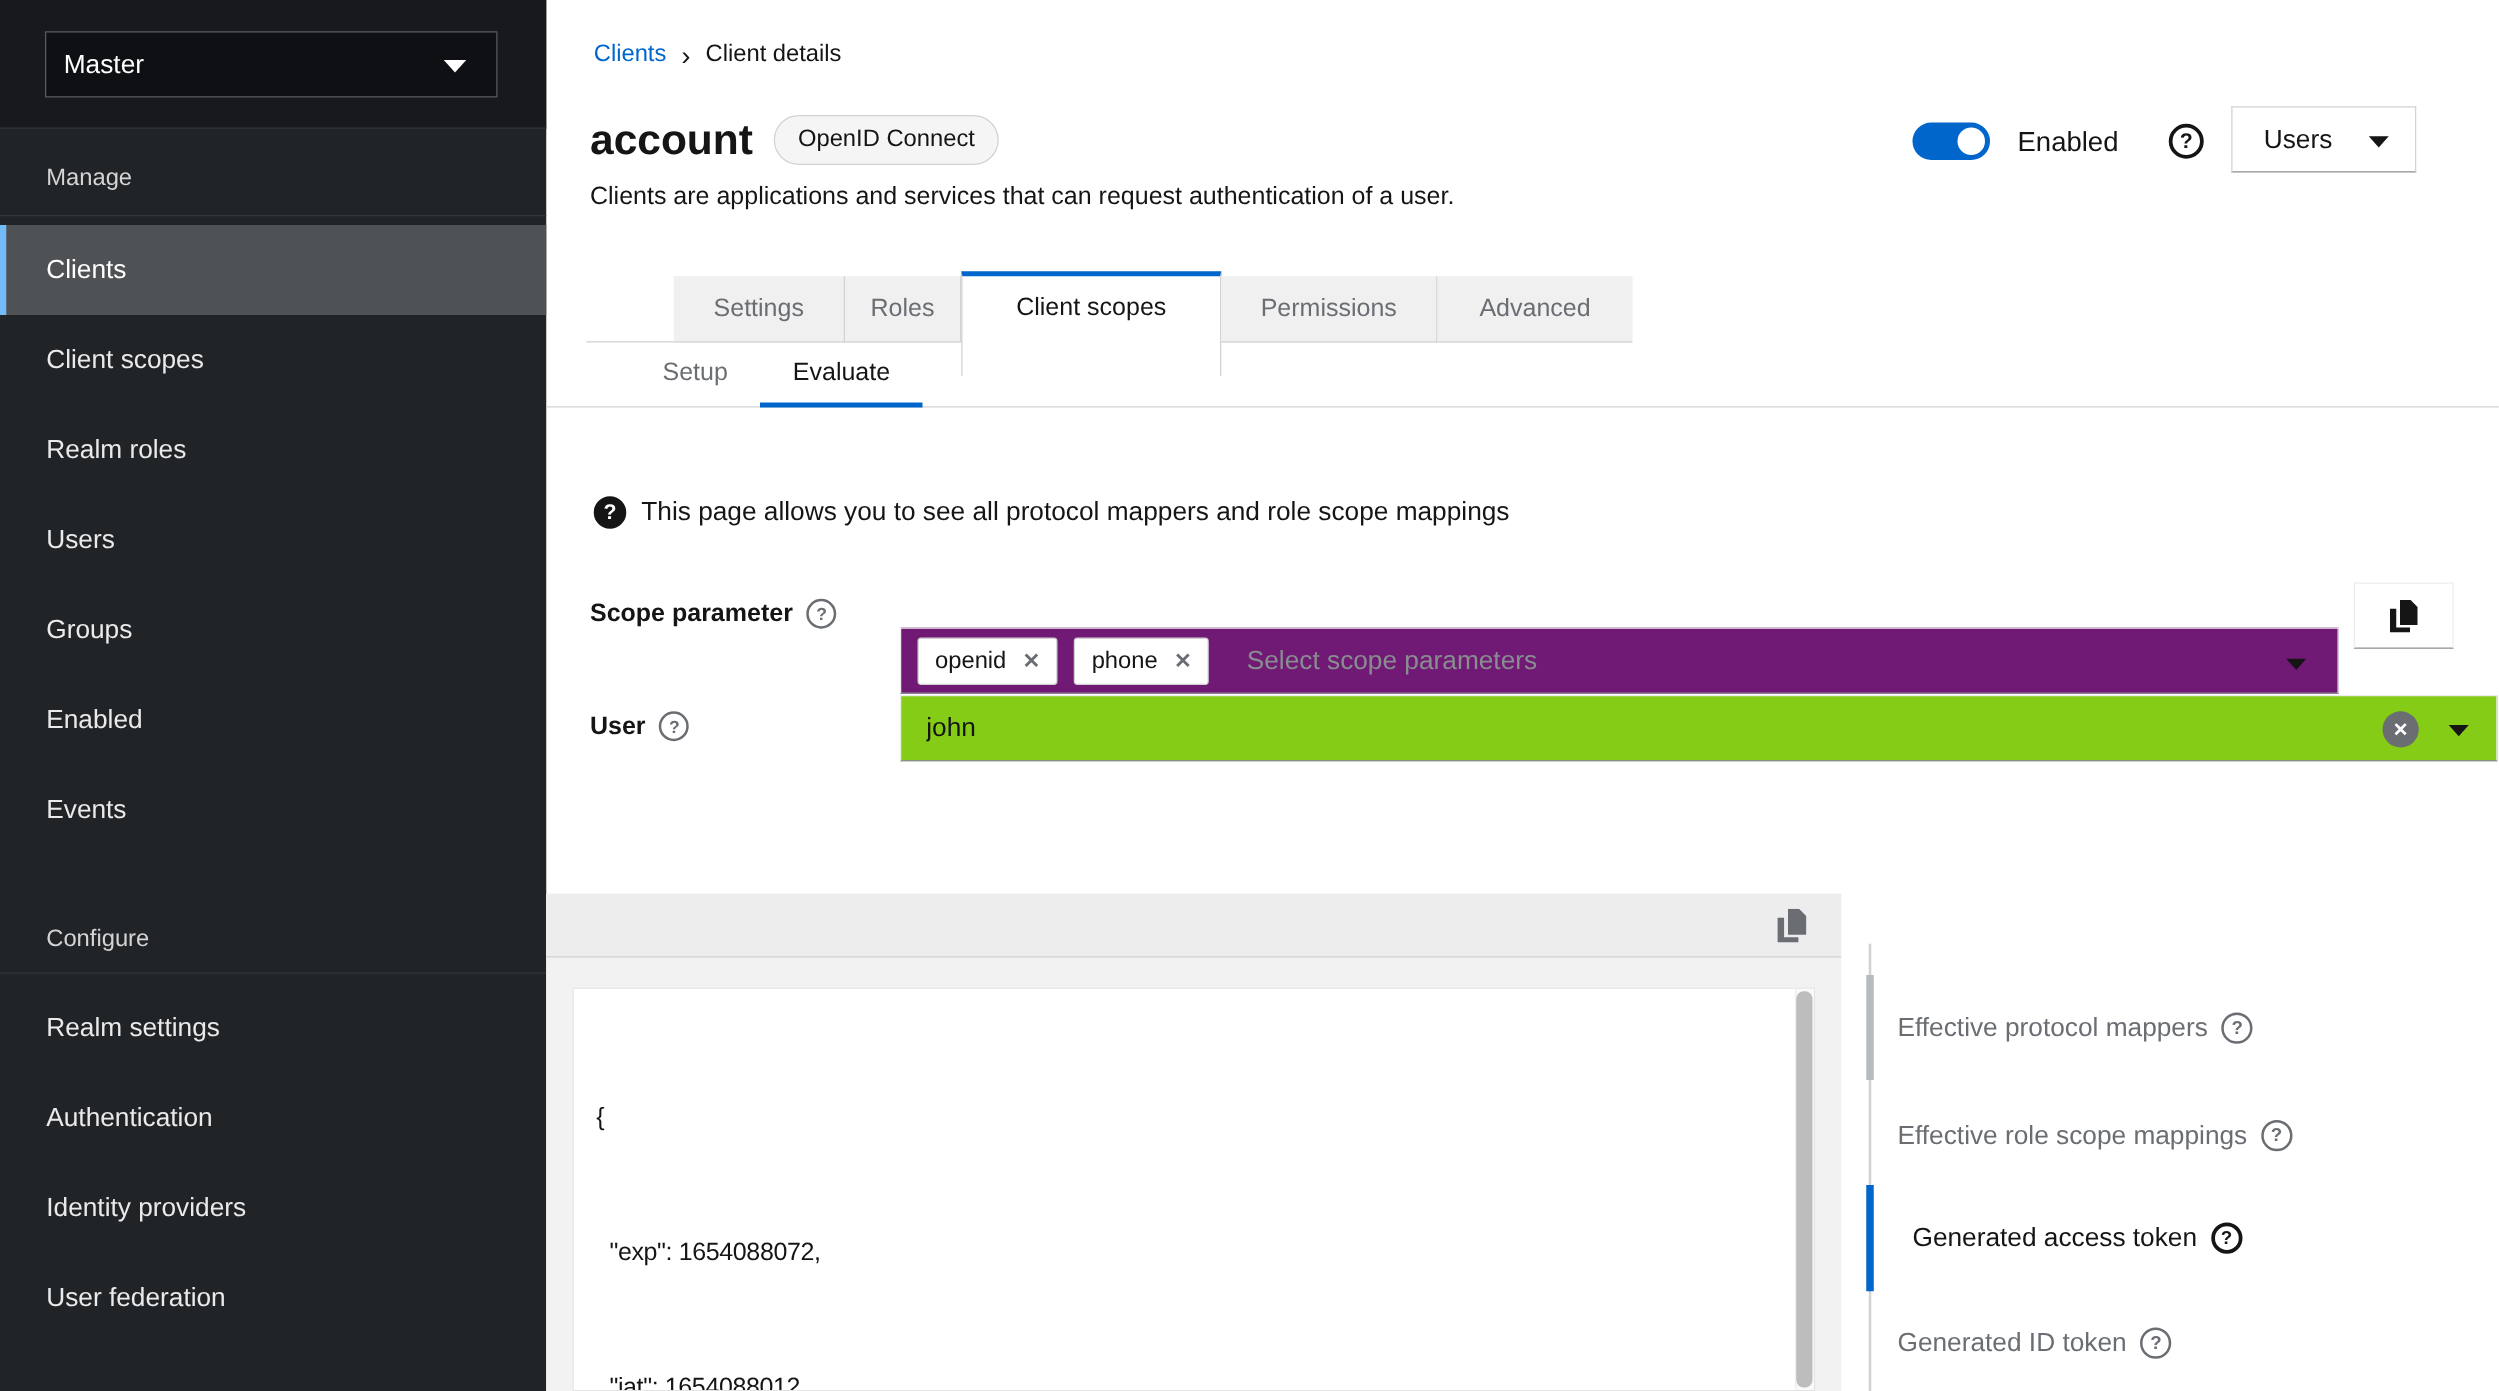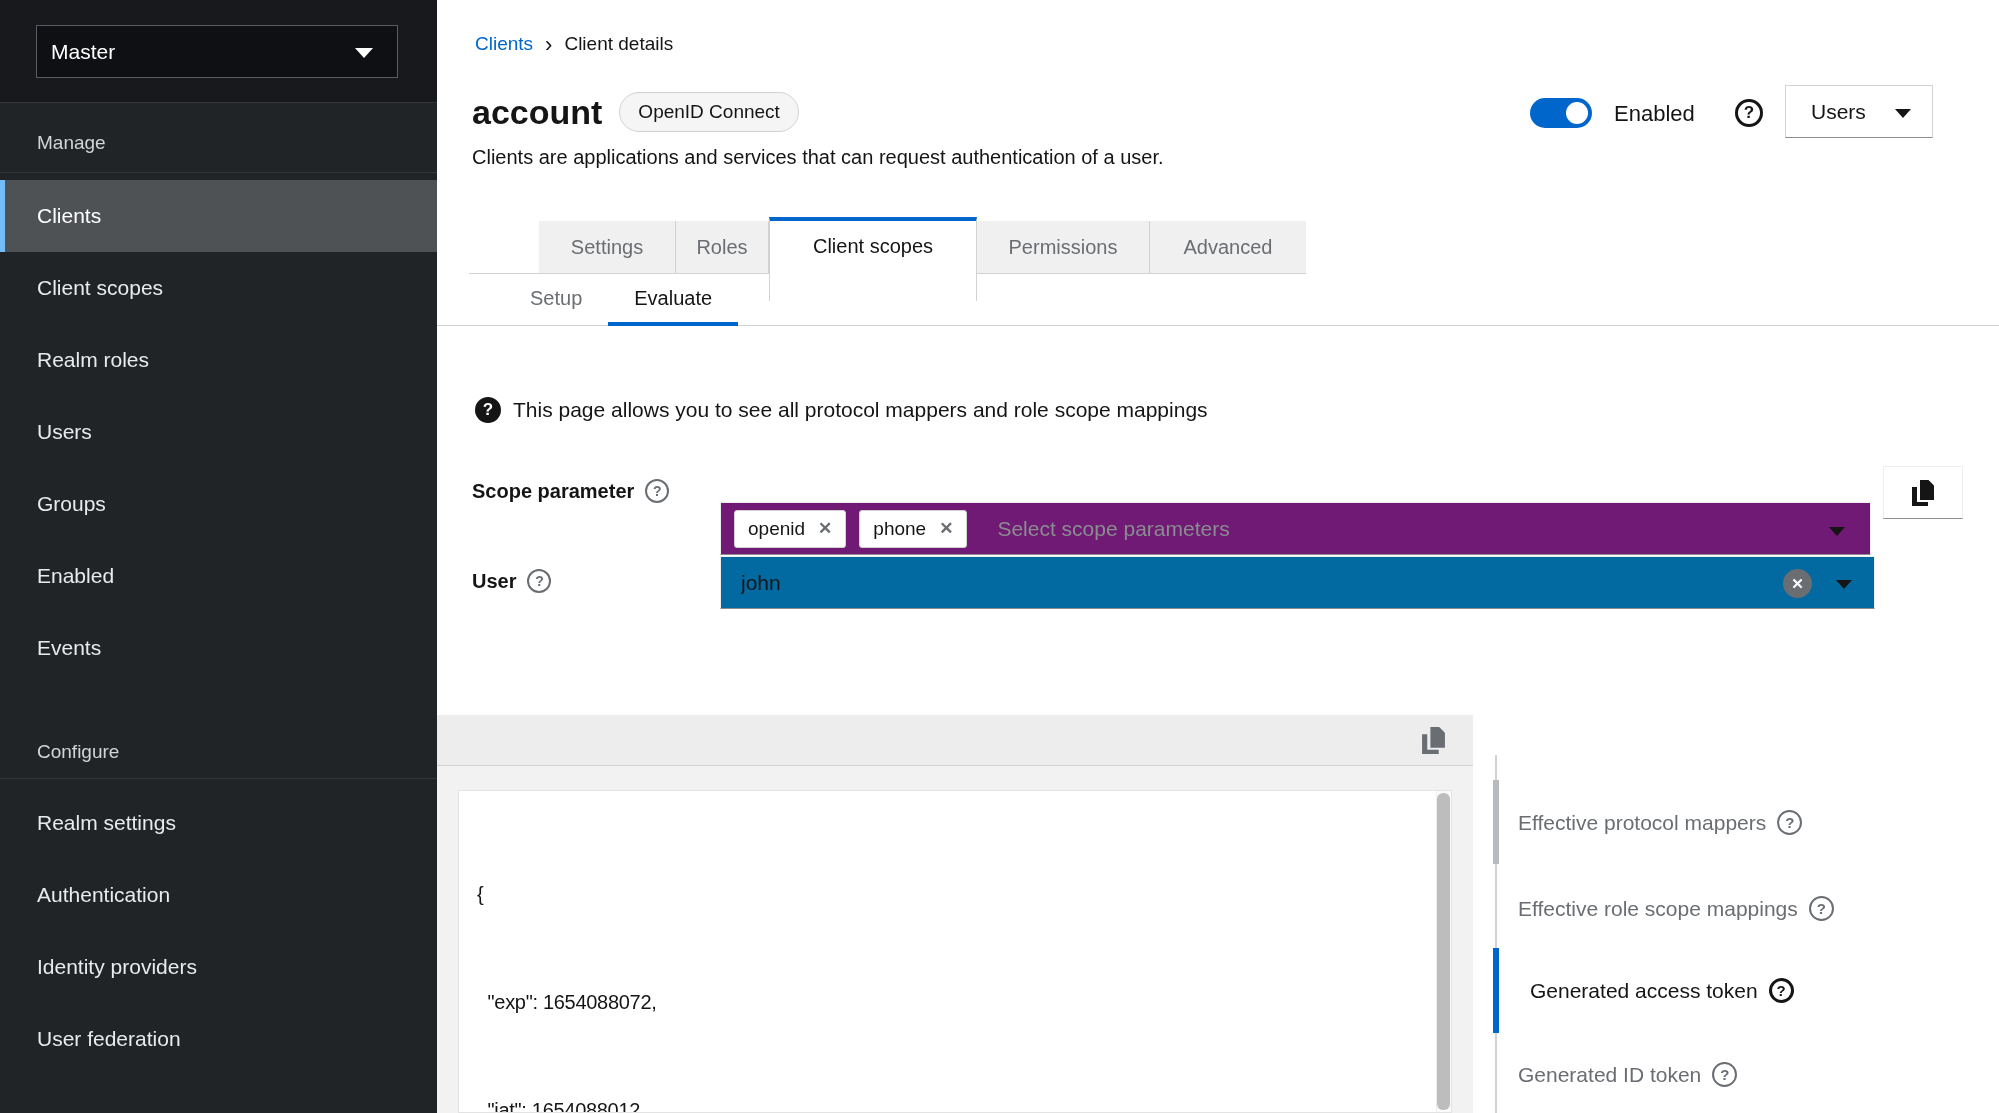--- a/index.html
+++ b/index.html
@@ -78,21 +78,21 @@
   .chip { display:inline-flex; align-items:center; gap:13px; border:1px solid #d2d2d2; border-radius:3px;
           background:#fff; padding:7px 13px; font-size:19px; }
   .chip-x { color:#6a6e73; font-size:17px; font-weight:bold; cursor:pointer; }
   .select-placeholder { font-size:21px; color:#8a8d90; margin-left:17px; }
   .select-caret { position:absolute; right:25px; top:24px; width:0; height:0;
                   border-left:8px solid transparent; border-right:8px solid transparent; border-top:9px solid #151515; cursor:pointer; }
   .copy-btn { position:absolute; left:1883px; top:466px; width:80px; height:53px; background:#fff;
               border:1px solid #ededed; border-bottom:1px solid #8a8d90; display:flex; align-items:center;
               justify-content:center; cursor:pointer; }
 
-  .user-input-wrap { position:absolute; left:720px; top:556px; width:1155px; height:53px; background:#0369a1;
+  .user-input-wrap { position:absolute; left:720px; top:556px; width:1278px; height:53px; background:#84cc16;
                      border:1px solid #ededed; border-bottom:1px solid #8a8d90; }
   .user-input { position:absolute; left:0; top:0; width:100%; height:100%; border:none; outline:none;
                 font-family:"Liberation Sans", sans-serif; font-size:21px; color:#151515; padding-left:20px; background:transparent; }
   .clear-circle { position:absolute; right:62px; top:12px; width:29px; height:29px; border-radius:50%;
                   background:#6a6e73; color:#fff; display:flex; align-items:center; justify-content:center;
                   font-size:15px; font-weight:bold; cursor:pointer; }
   .user-caret { position:absolute; right:22px; top:23px; width:0; height:0;
                 border-left:8px solid transparent; border-right:8px solid transparent; border-top:9px solid #151515; cursor:pointer; }
 
   

